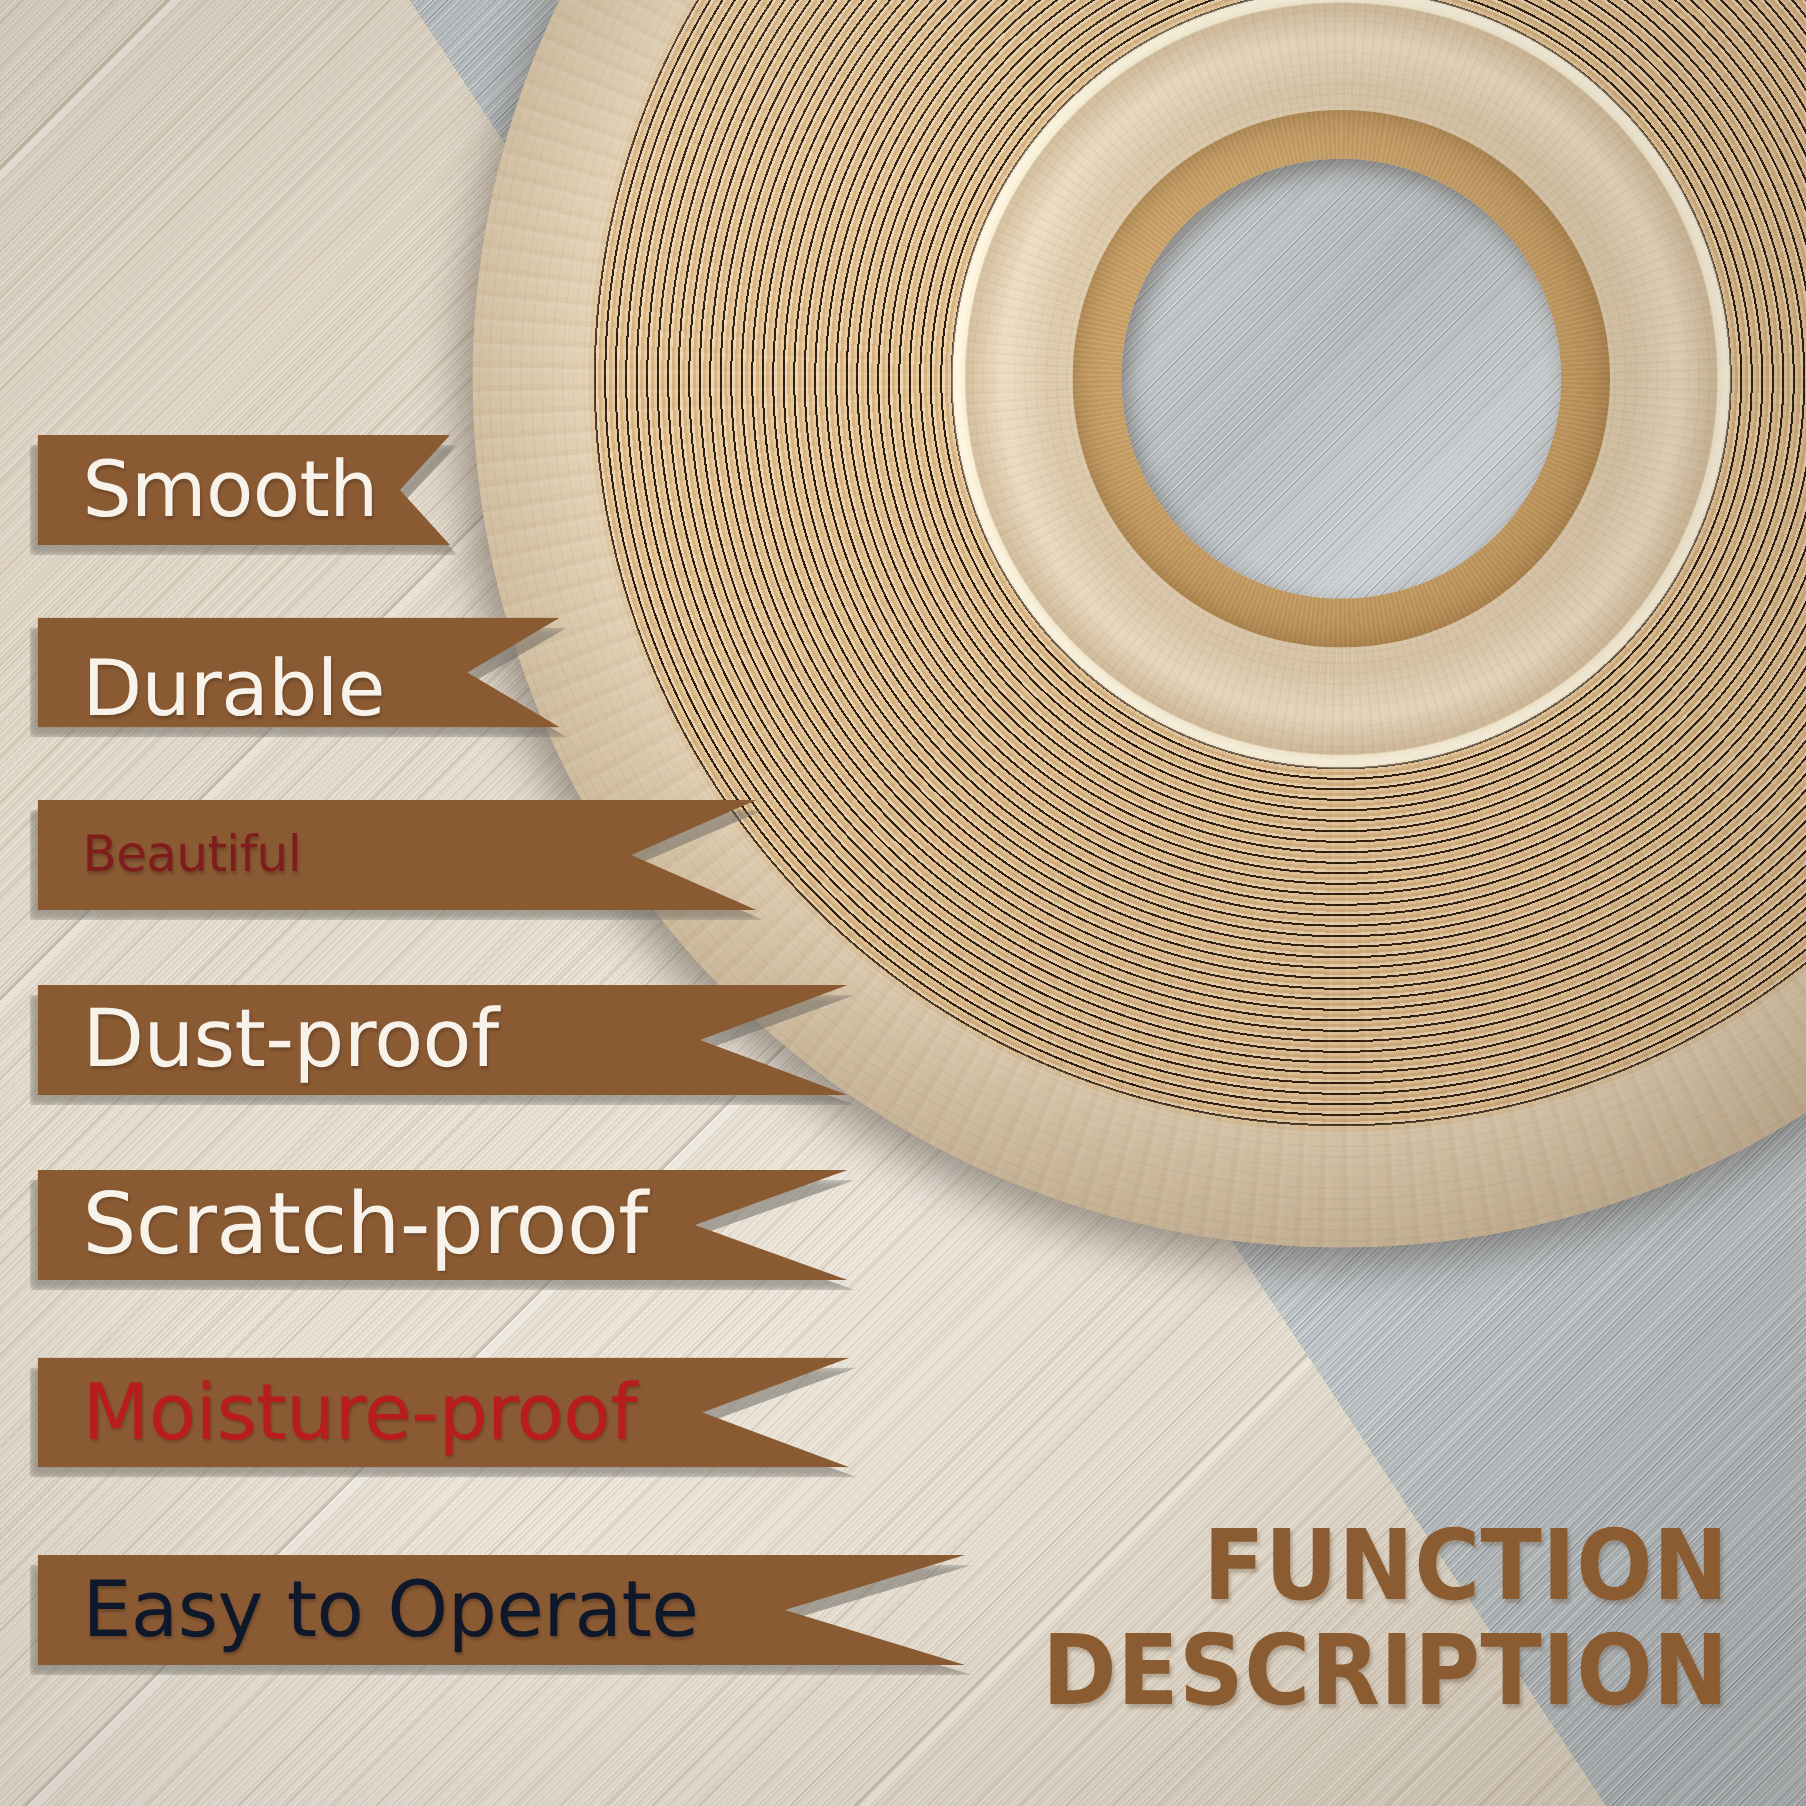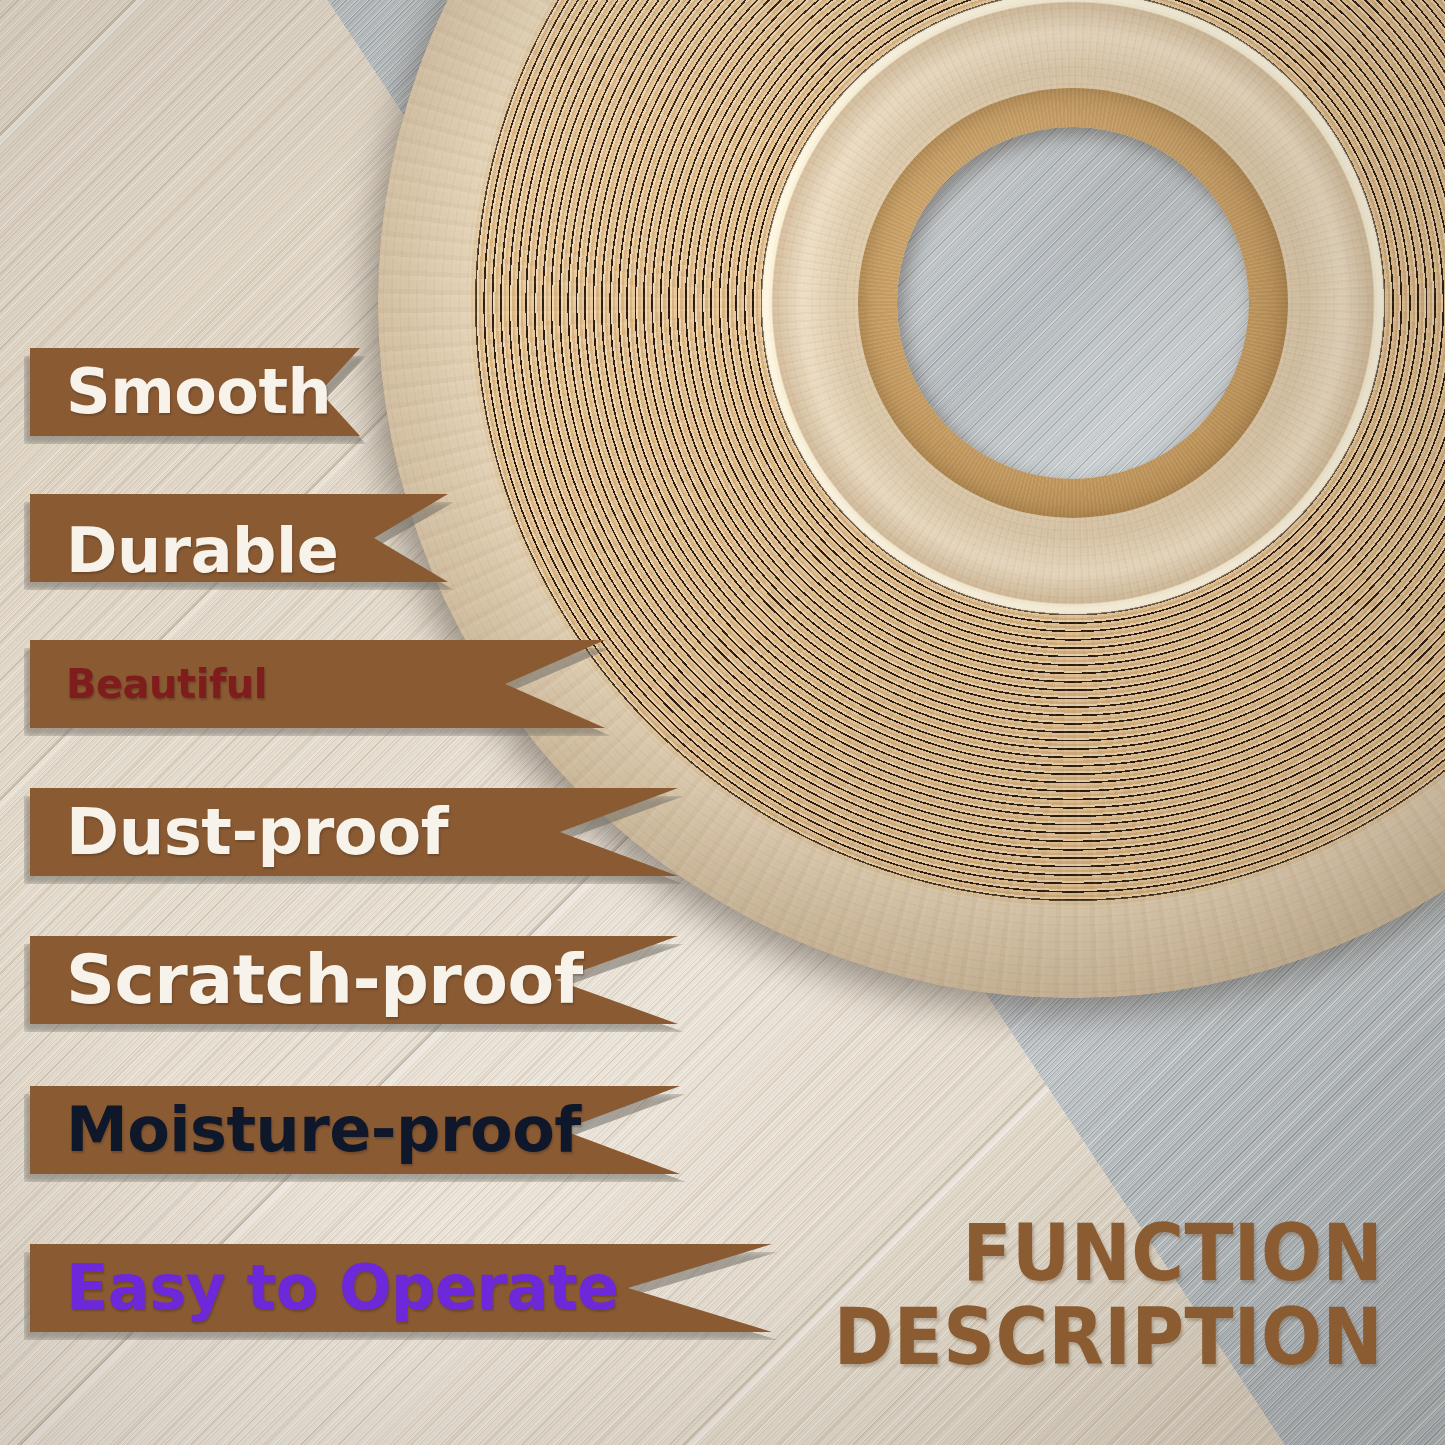--- a/index.html
+++ b/index.html
@@ -224,21 +224,21 @@
   .banner-shadow{
     position:absolute; left:-6px; top:8px; right:-6px; bottom:-8px;
     background:rgba(112,108,100,.55);
     filter:blur(3px);
     z-index:0;
   }
   .banner-label{
     position:relative;
     z-index:3;
     color:#f7f3ea;
-    font-weight:bold;
+    font-weight:normal;
     font-size:62px;
     line-height:1;
     letter-spacing:-.5px;
     white-space:nowrap;
     padding-left:36px;
     text-shadow:1px 2px 2px rgba(60,40,22,.35);
   }
 
   
   .fn-title{
@@ -303,26 +303,26 @@
         <span class="banner-label" style="font-size: 64px; color: rgb(247, 243, 234);">Dust-proof</span>
       </div>
       <div class="banner" style="left: 30px; top: 936px; width: 648px;">
         <div class="banner-shadow" style="clip-path: polygon(0% 0%, 100% 0%, 81.173% 50%, 100% 100%, 0% 100%);"></div>
         <div class="banner-shape" style="clip-path: polygon(0% 0%, 100% 0%, 81.173% 50%, 100% 100%, 0% 100%); background: rgb(138, 90, 51);"></div>
         <span class="banner-label" style="font-size: 68px; color: rgb(247, 243, 234);">Scratch-proof</span>
       </div>
       <div class="banner" style="left: 30px; top: 1086px; width: 650px;">
         <div class="banner-shadow" style="clip-path: polygon(0% 0%, 100% 0%, 81.846% 50%, 100% 100%, 0% 100%);"></div>
         <div class="banner-shape" style="clip-path: polygon(0% 0%, 100% 0%, 81.846% 50%, 100% 100%, 0% 100%); background: rgb(138, 90, 51);"></div>
-        <span class="banner-label" style="font-size: 62px; color: #0f172a;">Moisture-proof</span>
+        <span class="banner-label" style="font-size: 62px; color: #b91c1c;">Moisture-proof</span>
       </div>
       <div class="banner" style="left: 30px; top: 1244px; width: 742px;">
         <div class="banner-shadow" style="clip-path: polygon(0% 0%, 100% 0%, 80.593% 50%, 100% 100%, 0% 100%);"></div>
         <div class="banner-shape" style="clip-path: polygon(0% 0%, 100% 0%, 80.593% 50%, 100% 100%, 0% 100%); background: rgb(138, 90, 51);"></div>
-        <span class="banner-label" style="font-size: 62px; color: #6d28d9;">Easy to Operate</span>
+        <span class="banner-label" style="font-size: 62px; color: #0f172a;">Easy to Operate</span>
       </div>
     </div>
 
   <div class="fn-title">
     <div>FUNCTION</div>
     <div>DESCRIPTION</div>
   </div>
 
 </div>
 

